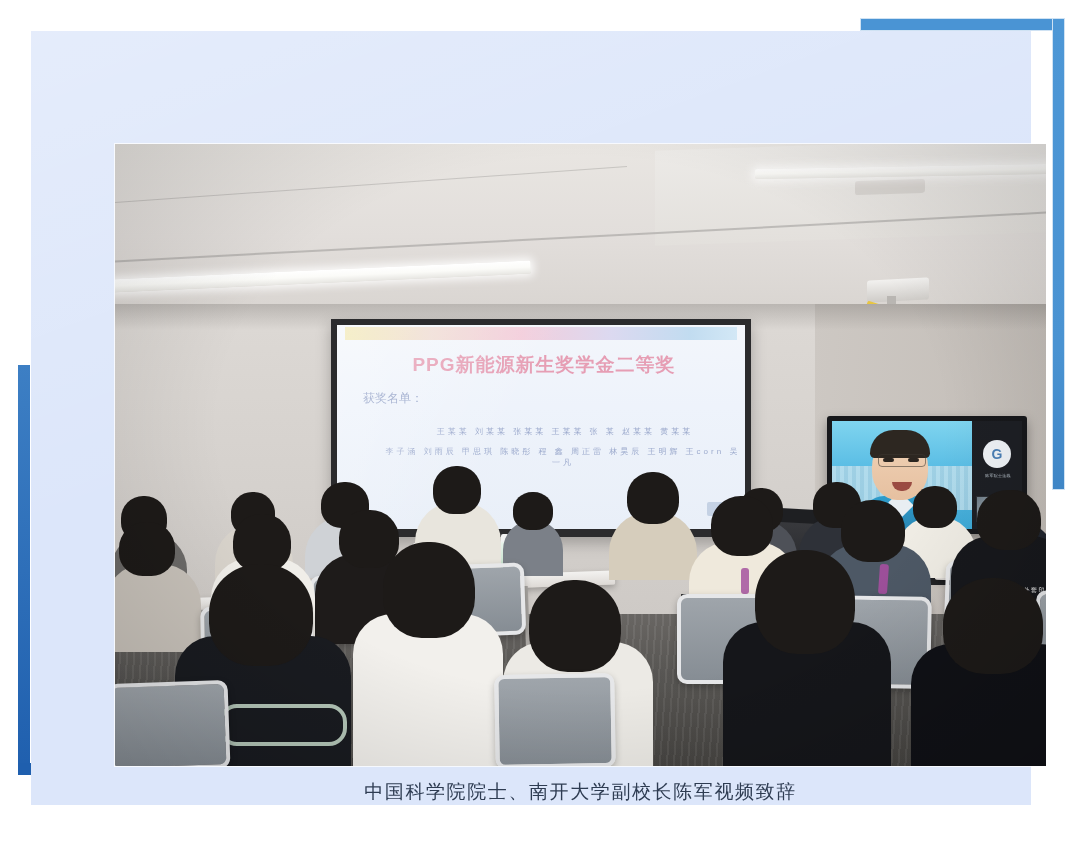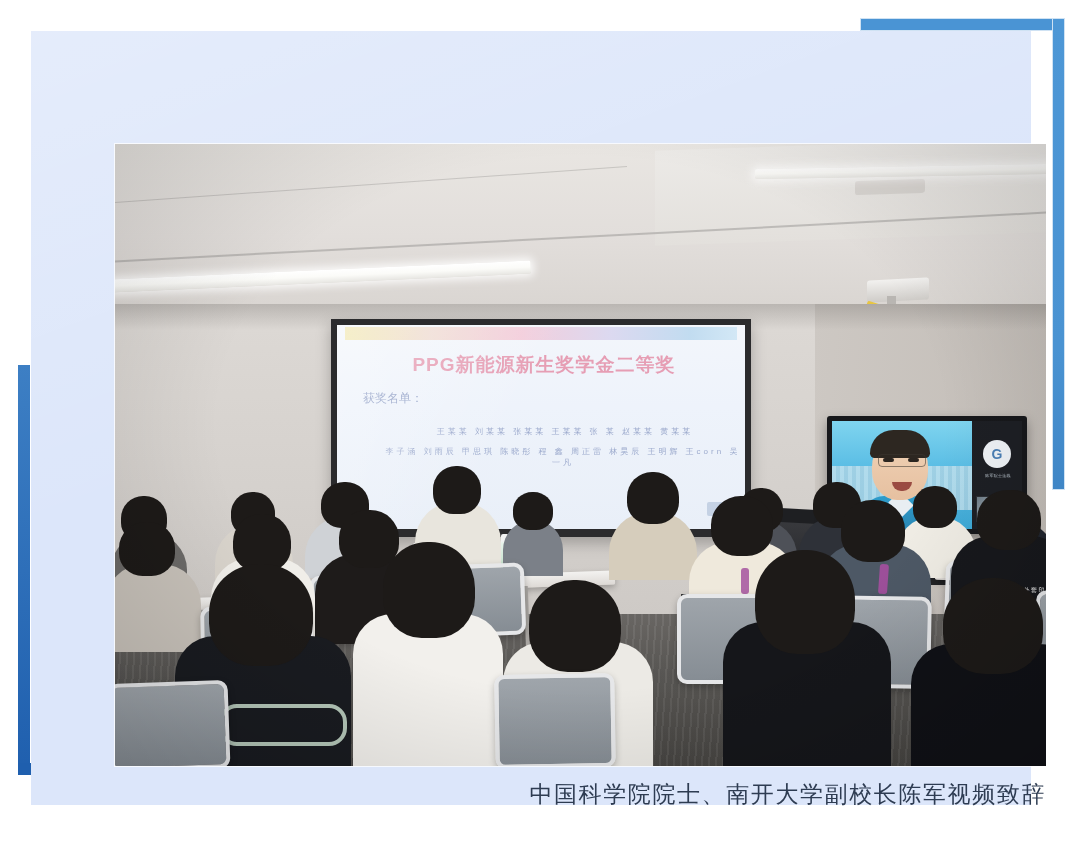--- a/index.html
+++ b/index.html
@@ -180,21 +180,21 @@
   .chair{background:linear-gradient(180deg,#9fa5ab 0%,#868d94 100%);
     border:4px solid #e6e7e9;border-radius:10px;box-sizing:border-box;
     box-shadow:0 3px 7px rgba(0,0,0,.25);}
   
   .head{border-radius:48% 48% 42% 42%;background:#1d1a18;}
   .body{border-radius:40px 40px 0 0;}
 
   
   .caption{
     position:absolute;left:84px;top:748px;width:931px;
-    text-align:right;font-size:23px;color:#2e3c52;letter-spacing:1.6px;
+    text-align:center;font-size:19px;color:#2e3c52;letter-spacing:1.6px;
     font-family:"DejaVu Sans","Liberation Sans",sans-serif;
   }
 </style>
 </head>
 <body>
 
 <div class="deco-tr-h"></div>
 <div class="deco-tr-v"></div>
 <div class="deco-bl-v"></div>
 <div class="deco-bl-h"></div>

